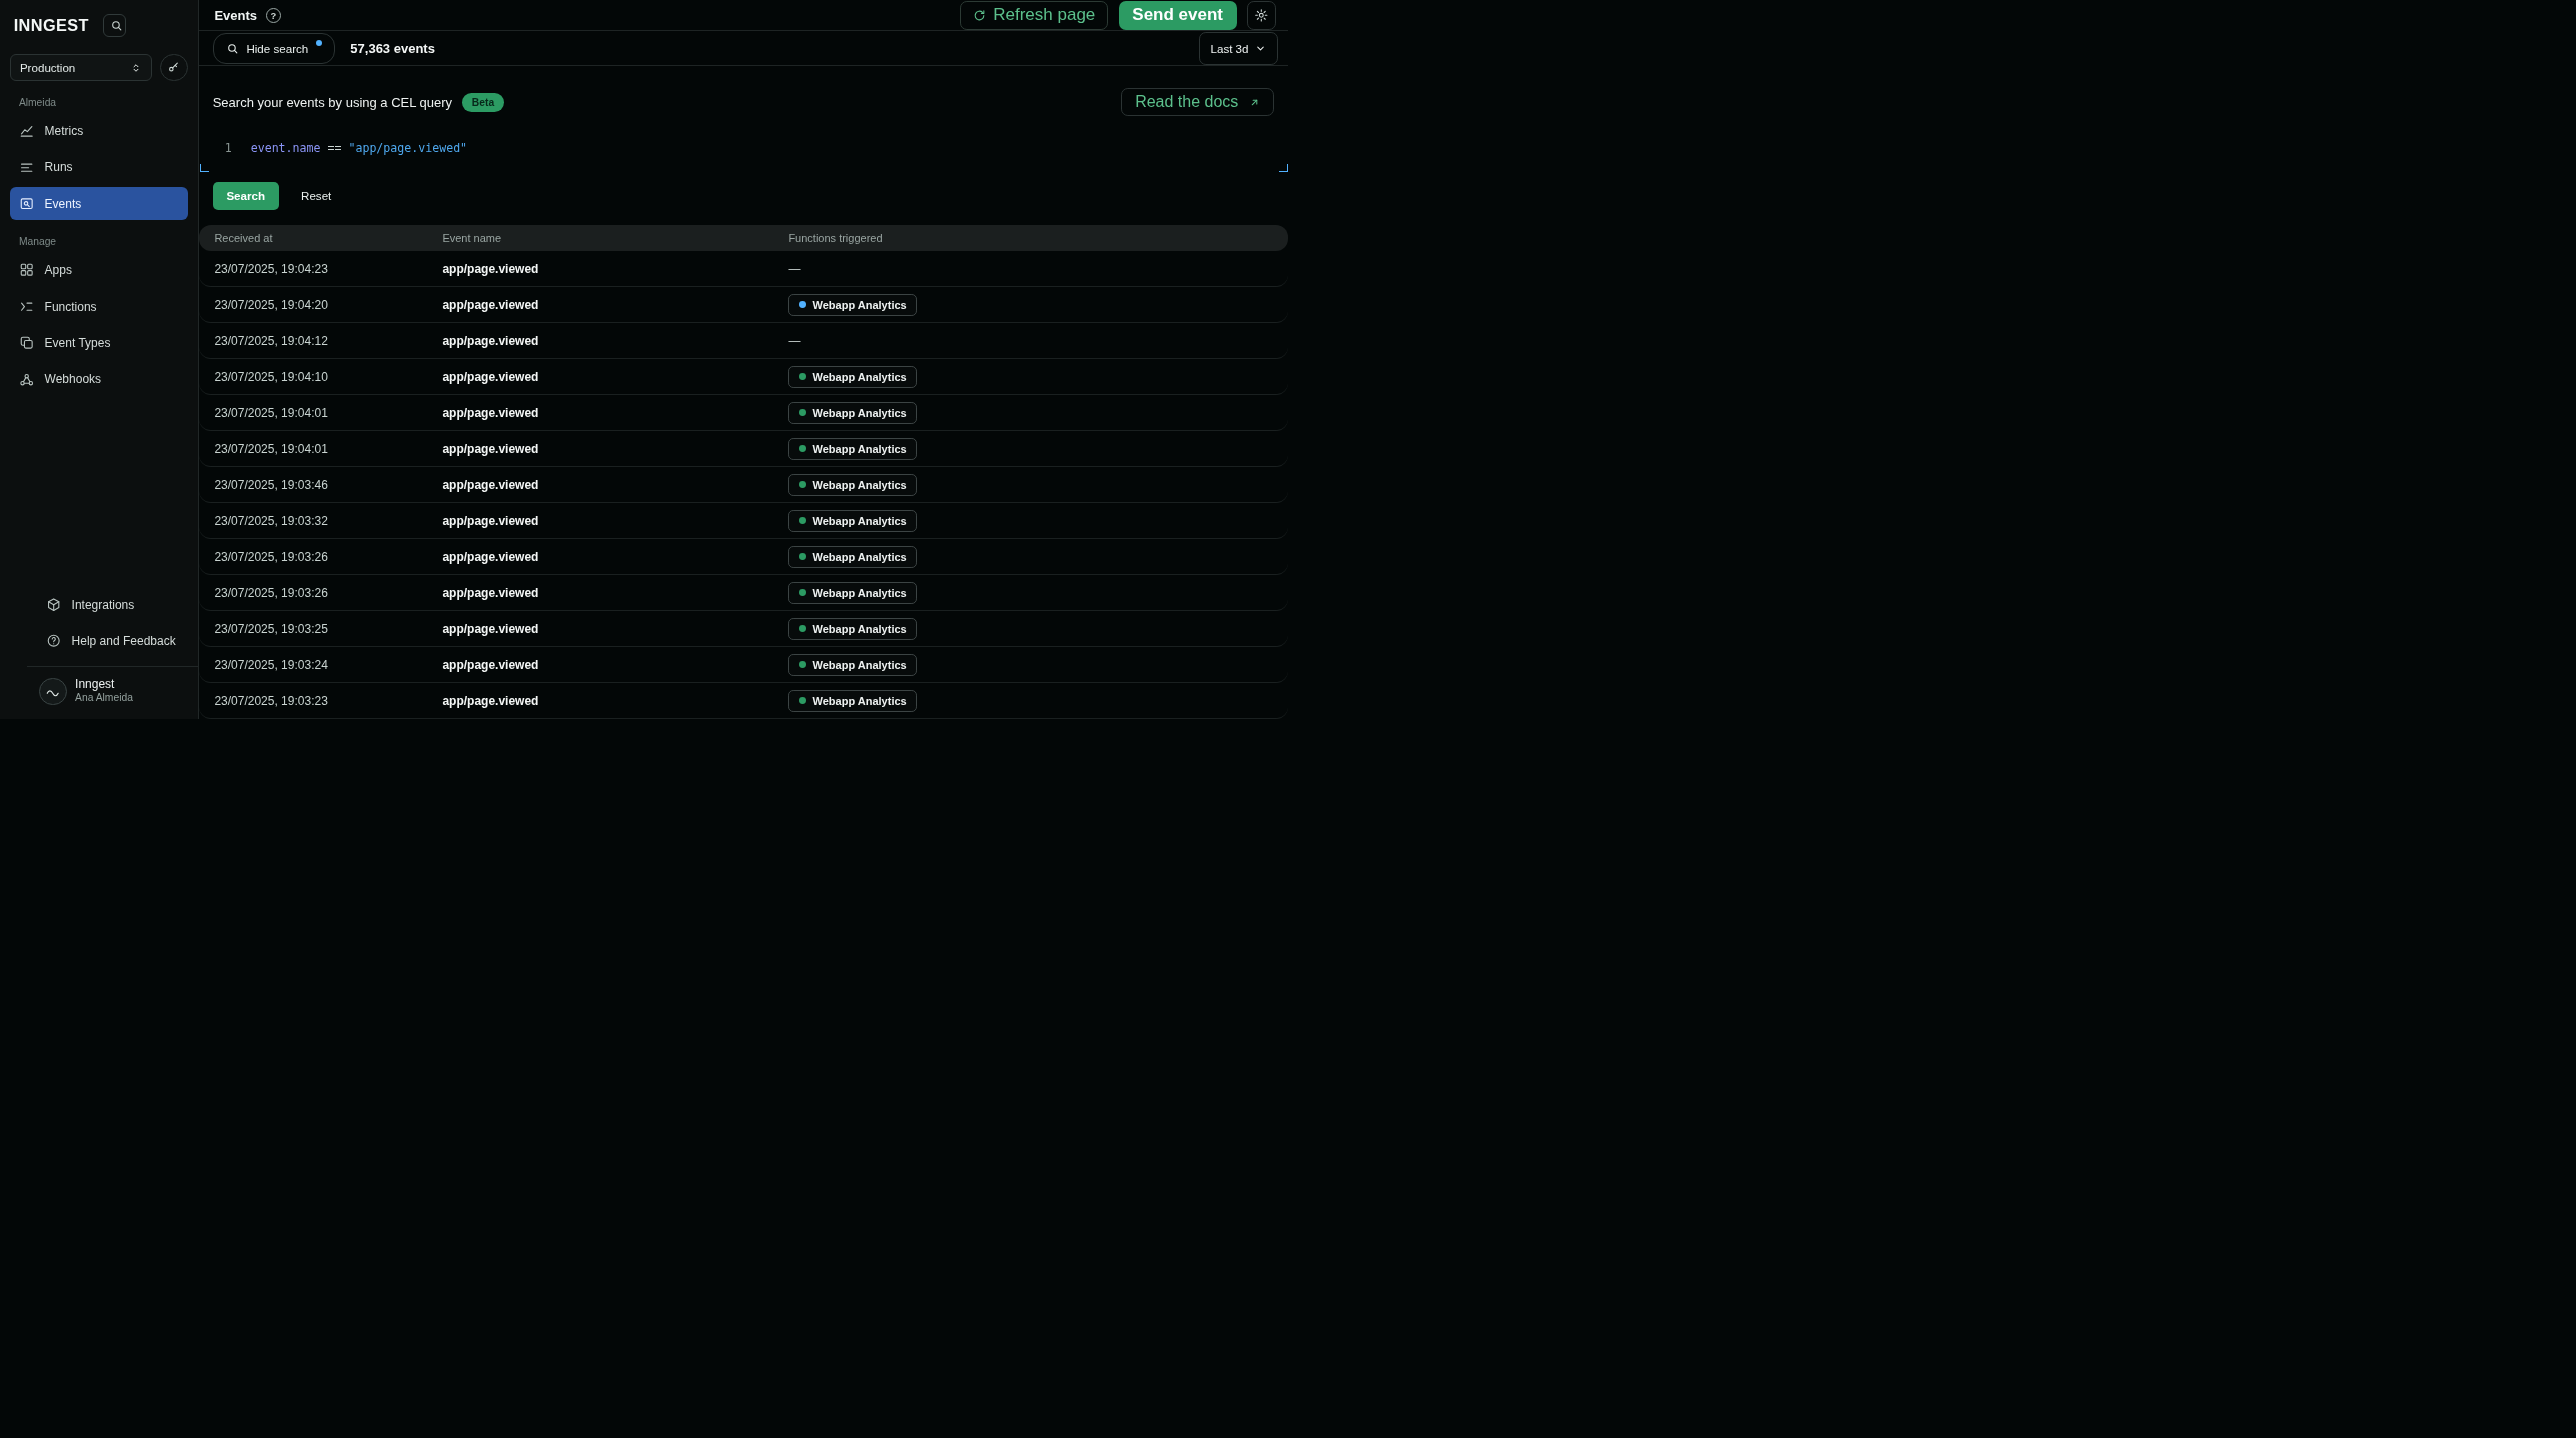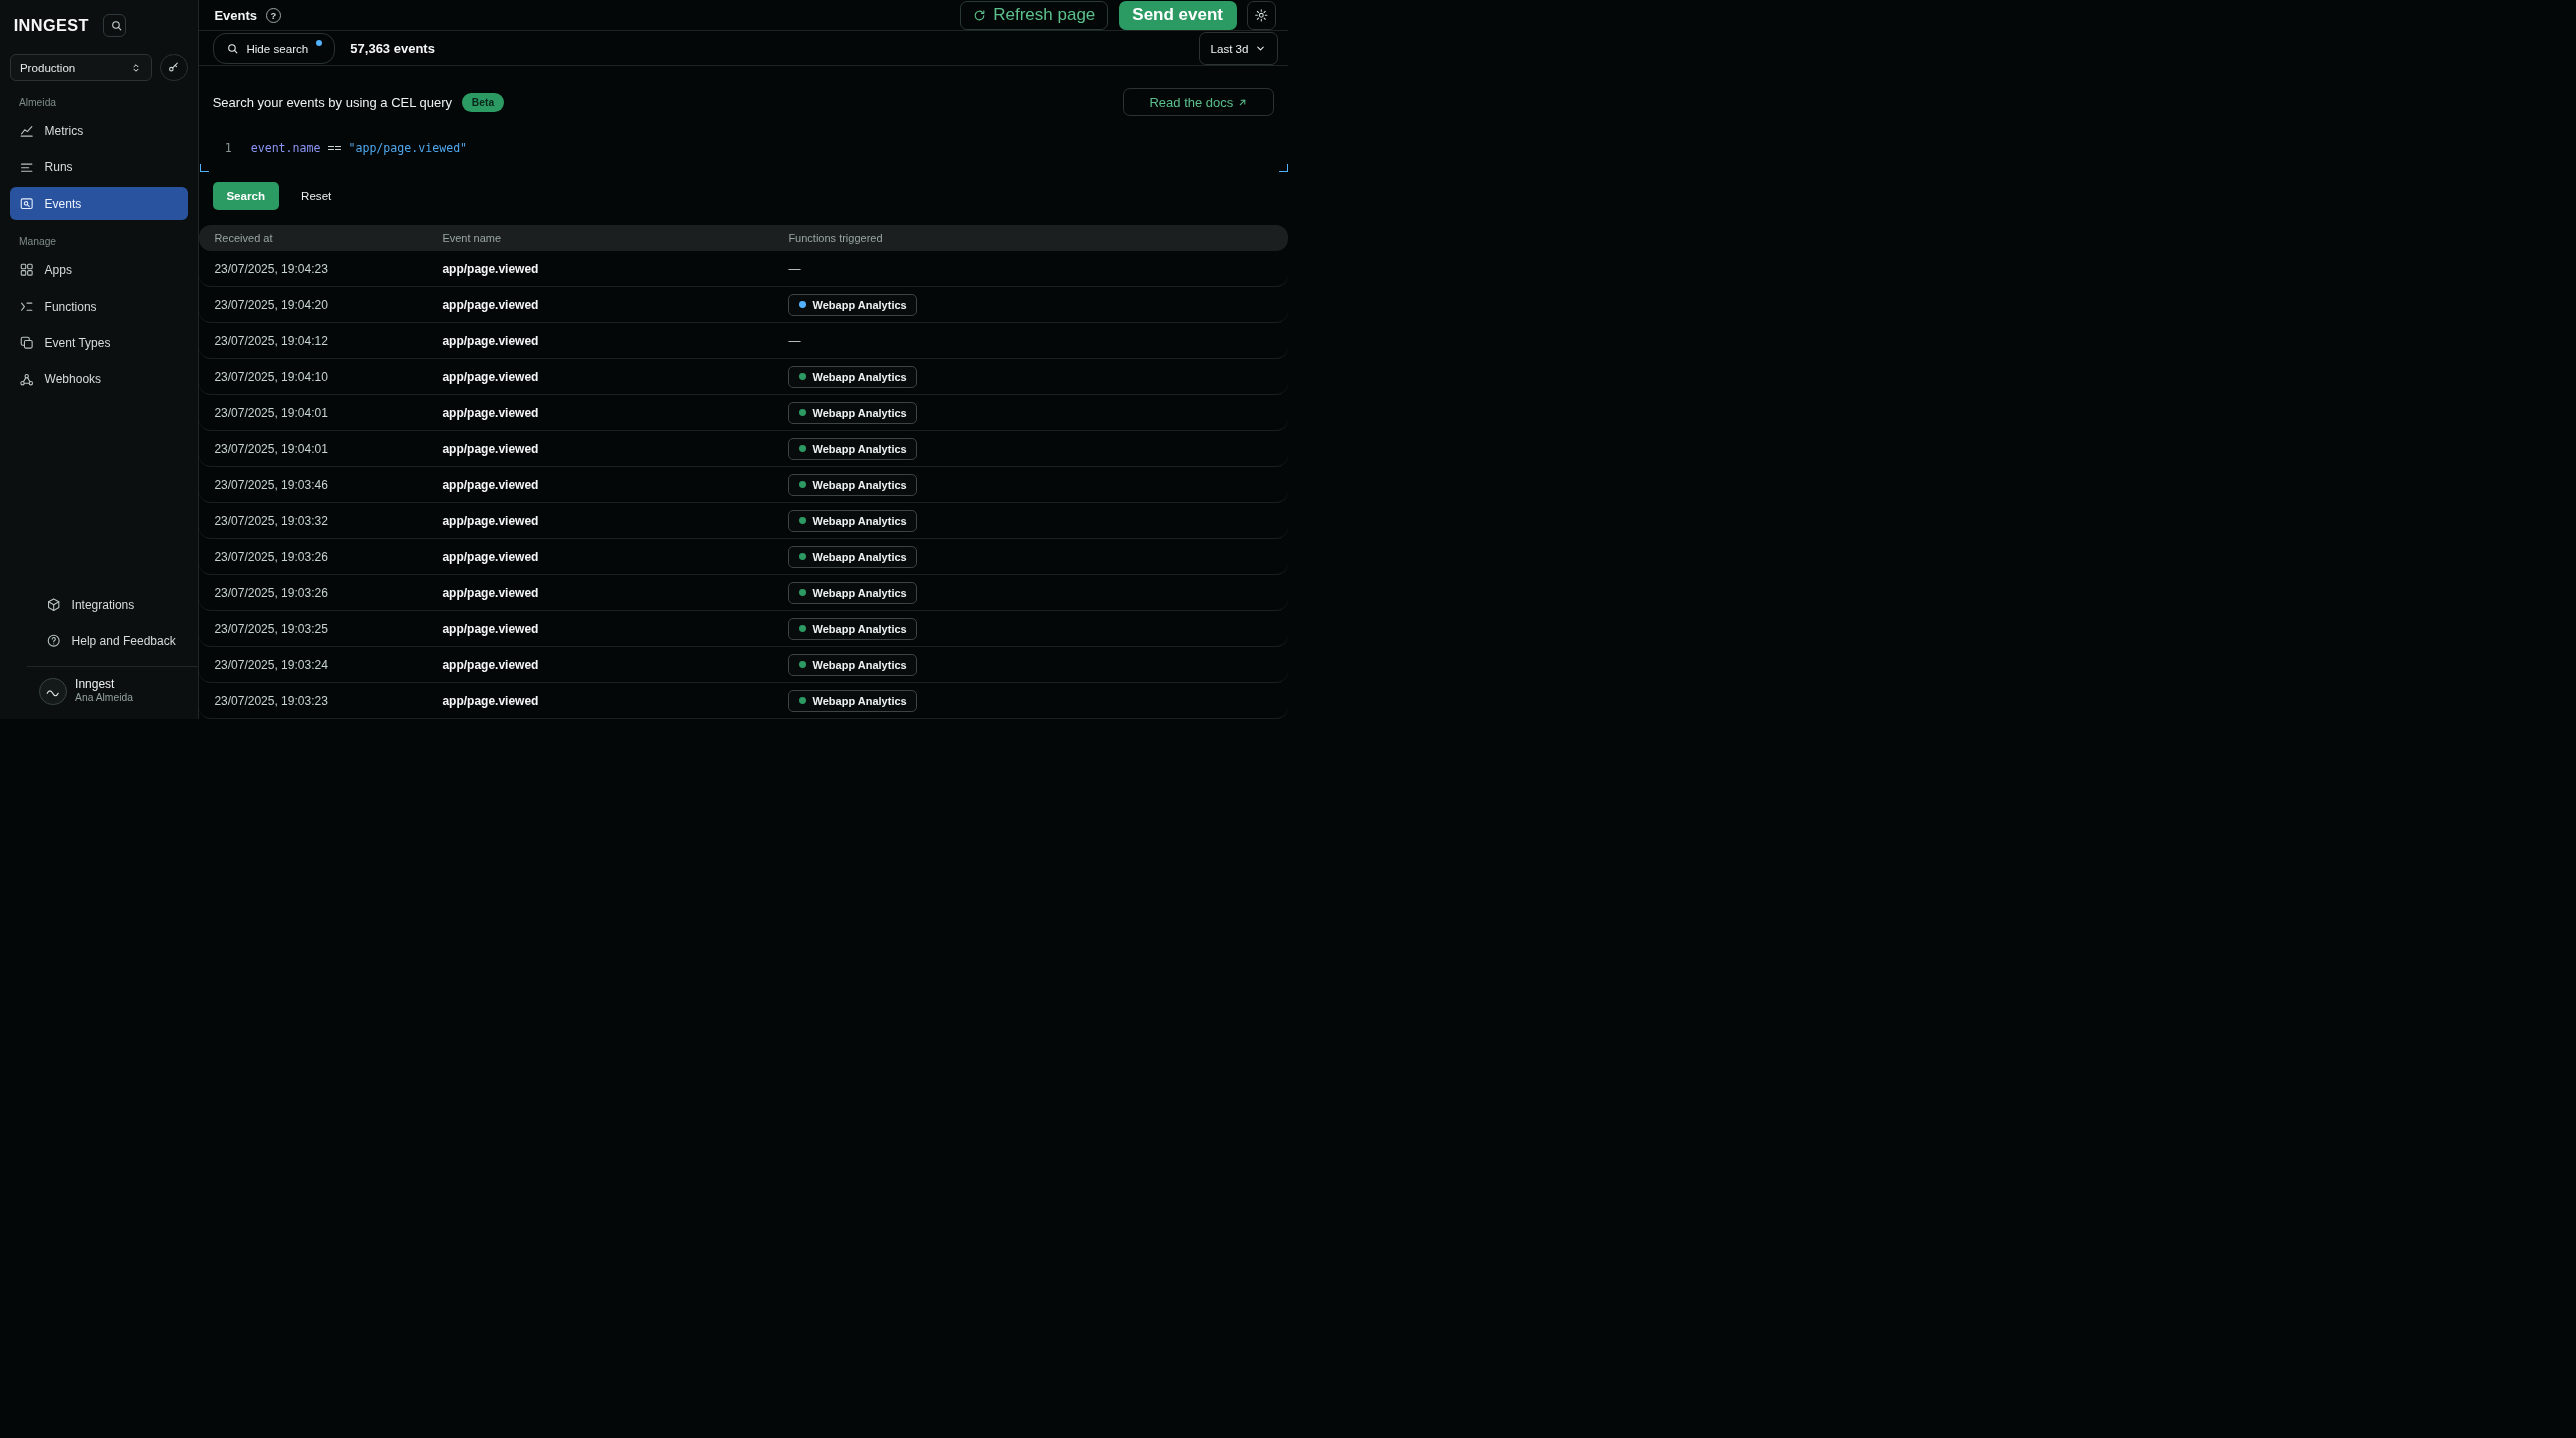--- a/index.html
+++ b/index.html
@@ -96,22 +96,22 @@
   
   .search-panel { padding: 22px 13.7px 0 13.7px; position: relative; }
   .panel-head { display: flex; align-items: center; gap: 10.3px; }
   .panel-title { font-size: 13px; color: #eef2f1; }
   .beta-badge {
     background: #2c9b63; color: #07271a; font-size: 10.3px; font-weight: 700;
     height: 19px; padding: 0 9.4px; border-radius: 9.4px; display: inline-flex; align-items: center;
   }
   .docs-btn {
     margin-left: auto; height: 27.5px; border: 0.9px solid #2b3333; border-radius: 6.9px;
-    padding: 0 25px; display: inline-flex; align-items: center; gap: 4px;
-    color: #5cc08c; font-size: 13px; font-weight: 500; background: transparent; cursor: pointer; font-family: inherit;
+    padding: 0 13px; display: inline-flex; align-items: center; gap: 11px;
+    color: #5cc08c; font-size: 16px; font-weight: 500; background: transparent; cursor: pointer; font-family: inherit;
   }
   .cel-editor {
     margin: 17px -13.7px 0 -13.7px; padding: 6.9px 13.7px 12px 13.7px; position: relative;
     display: flex; align-items: flex-start; min-height: 39px;
     font-family: "DejaVu Sans Mono", monospace; font-size: 11.6px; line-height: 17px;
   }
   .gutter { width: 19px; text-align: right; color: #8a9693; margin-right: 19px; user-select: none; }
   .code-line { white-space: pre; }
   .tok-ident { color: #8b95f6; }
   .tok-op { color: #cbd5d3; }

